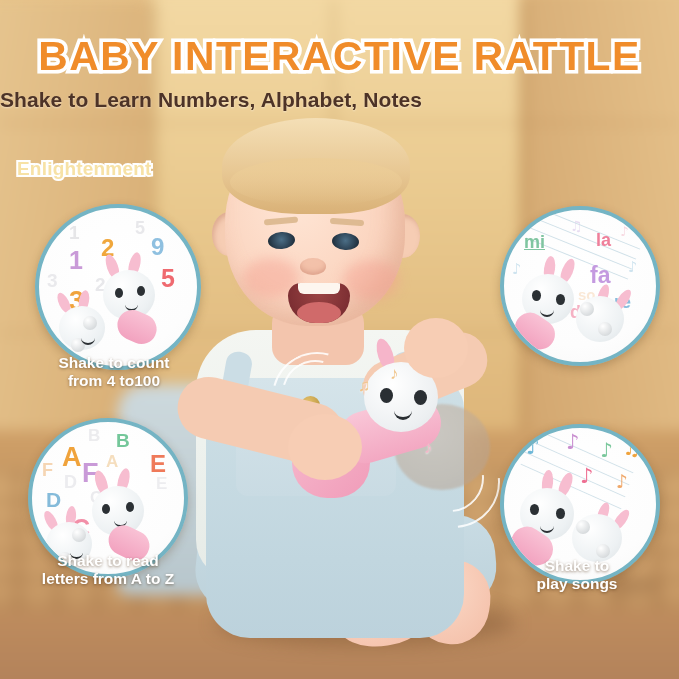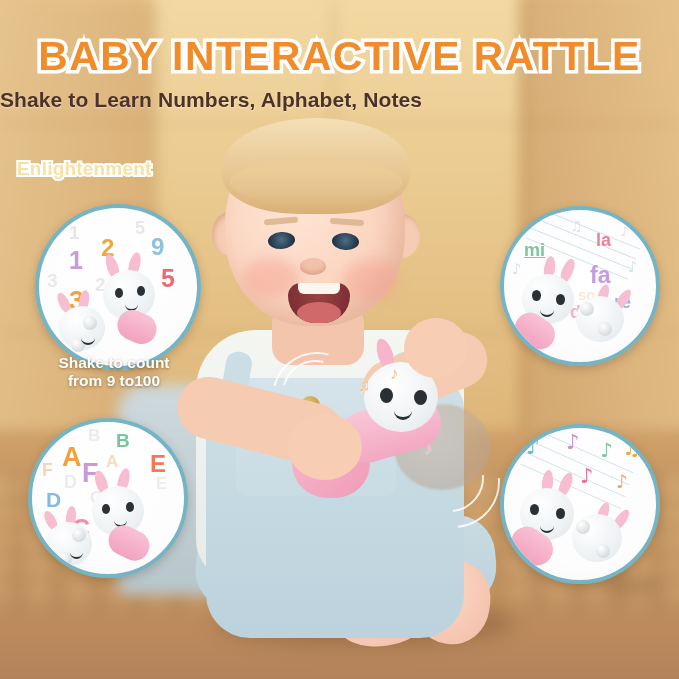--- a/index.html
+++ b/index.html
@@ -304,35 +304,35 @@
         <div class="t-ear" style="left:28px;top:-4px;width:11px;height:26px;transform:rotate(14deg);"></div>
         <div class="t-head" style="left:2px;top:14px;width:52px;height:50px;"></div>
         <div class="t-eye" style="left:14px;top:32px;width:8px;height:10px;"></div>
         <div class="t-eye" style="left:36px;top:30px;width:8px;height:10px;"></div>
         <div class="t-smile" style="left:24px;top:46px;width:13px;height:7px;"></div>
         <div class="t-body" style="left:16px;top:56px;width:40px;height:30px;transform:rotate(24deg);"></div>
       </div>
     </div>
   </div>
   <div class="caption cap-tl">Shake to count
-from 9 to100</div>
+from 4 to100</div>
 
   <div class="circle c-tr">
     <div class="staff" style="left:30px;top:18px;width:110px;transform:rotate(22deg);"></div>
     <div class="staff" style="left:26px;top:28px;width:110px;transform:rotate(22deg);"></div>
     <div class="staff" style="left:22px;top:38px;width:110px;transform:rotate(22deg);"></div>
     <div class="staff" style="left:18px;top:48px;width:110px;transform:rotate(22deg);"></div>
     <div class="glyphs" id="notes-float-tr">
         <span class="mnote" style="left: 8px; top: 50px; color: rgb(185, 216, 232); font-size: 15px; opacity: 0.7;">♪</span>
         <span class="mnote" style="left: 124px; top: 48px; color: rgb(185, 216, 232); font-size: 15px; opacity: 0.7;">♪</span>
         <span class="mnote" style="left: 66px; top: 8px; color: rgb(217, 199, 234); font-size: 14px; opacity: 0.6;">♫</span>
         <span class="mnote" style="left: 116px; top: 14px; color: rgb(243, 192, 206); font-size: 13px; opacity: 0.6;">♪</span>
       </div>
     <div class="glyphs" id="glyphs-notes">
-        <span class="glyph" style="left: 20px; top: 30px; color: rgb(127, 197, 160); font-size: 18px; opacity: 1; text-decoration: underline;">mi</span>
+        <span class="glyph" style="left: 20px; top: 22px; color: rgb(127, 197, 160); font-size: 18px; opacity: 1; text-decoration: underline;">mi</span>
         <span class="glyph" style="left: 92px; top: 20px; color: rgb(239, 127, 154); font-size: 18px; opacity: 1;">la</span>
         <span class="glyph" style="left: 86px; top: 52px; color: rgb(196, 154, 224); font-size: 23px; opacity: 1;">fa</span>
         <span class="glyph" style="left: 110px; top: 82px; color: rgb(134, 188, 220); font-size: 18px; opacity: 1;">re</span>
         <span class="glyph" style="left: 66px; top: 92px; color: rgb(244, 169, 189); font-size: 18px; opacity: 0.9;">do</span>
         <span class="glyph" style="left: 74px; top: 76px; color: rgb(242, 192, 140); font-size: 15px; opacity: 0.35;">so</span>
       </div>
     <div class="toypair">
       <div class="toy" style="left:66px;top:72px;">
         <div class="t-ear" style="left:28px;top:2px;width:10px;height:24px;transform:rotate(18deg);"></div>
         <div class="t-ear" style="left:48px;top:6px;width:10px;height:24px;transform:rotate(34deg);"></div>
@@ -380,20 +380,22 @@
         <div class="t-ear" style="left:6px;top:-2px;width:11px;height:26px;transform:rotate(-18deg);"></div>
         <div class="t-ear" style="left:28px;top:-4px;width:11px;height:26px;transform:rotate(14deg);"></div>
         <div class="t-head" style="left:2px;top:14px;width:52px;height:50px;"></div>
         <div class="t-eye" style="left:12px;top:32px;width:8px;height:10px;"></div>
         <div class="t-eye" style="left:36px;top:30px;width:8px;height:10px;"></div>
         <div class="t-smile" style="left:24px;top:46px;width:13px;height:7px;"></div>
         <div class="t-body" style="left:18px;top:56px;width:42px;height:30px;transform:rotate(26deg);"></div>
       </div>
     </div>
   </div>
+  <div class="caption cap-bl">Shake to read
+letters from A to Z</div>
 
   <div class="circle c-br">
     <div class="staff" style="left:24px;top:22px;width:110px;transform:rotate(24deg);"></div>
     <div class="staff" style="left:20px;top:34px;width:110px;transform:rotate(24deg);"></div>
     <div class="staff" style="left:16px;top:46px;width:110px;transform:rotate(24deg);"></div>
     <div class="staff" style="left:12px;top:58px;width:110px;transform:rotate(24deg);"></div>
     <div class="glyphs" id="notes-songs">
         <span class="mnote" style="left: 22px; top: 6px; color: rgb(111, 184, 216); font-size: 22px; opacity: 1;">♪</span>
         <span class="mnote" style="left: 62px; top: 2px; color: rgb(201, 143, 208); font-size: 21px; opacity: 1;">♪</span>
         <span class="mnote" style="left: 96px; top: 10px; color: rgb(121, 199, 155); font-size: 20px; opacity: 1;">♪</span>
@@ -413,14 +415,16 @@
         <div class="t-ear" style="left:26px;top:-6px;width:11px;height:26px;transform:rotate(6deg);"></div>
         <div class="t-ear" style="left:44px;top:-4px;width:11px;height:26px;transform:rotate(22deg);"></div>
         <div class="t-head" style="left:4px;top:12px;width:54px;height:52px;"></div>
         <div class="t-eye" style="left:14px;top:28px;width:9px;height:11px;"></div>
         <div class="t-eye" style="left:40px;top:32px;width:9px;height:11px;"></div>
         <div class="t-smile" style="left:24px;top:48px;width:14px;height:7px;"></div>
         <div class="t-body" style="left:-6px;top:54px;width:44px;height:32px;transform:rotate(34deg);"></div>
       </div>
     </div>
   </div>
+  <div class="caption cap-br">Shake to
+play songs</div>
 
 </div>
 
 </body></html>

